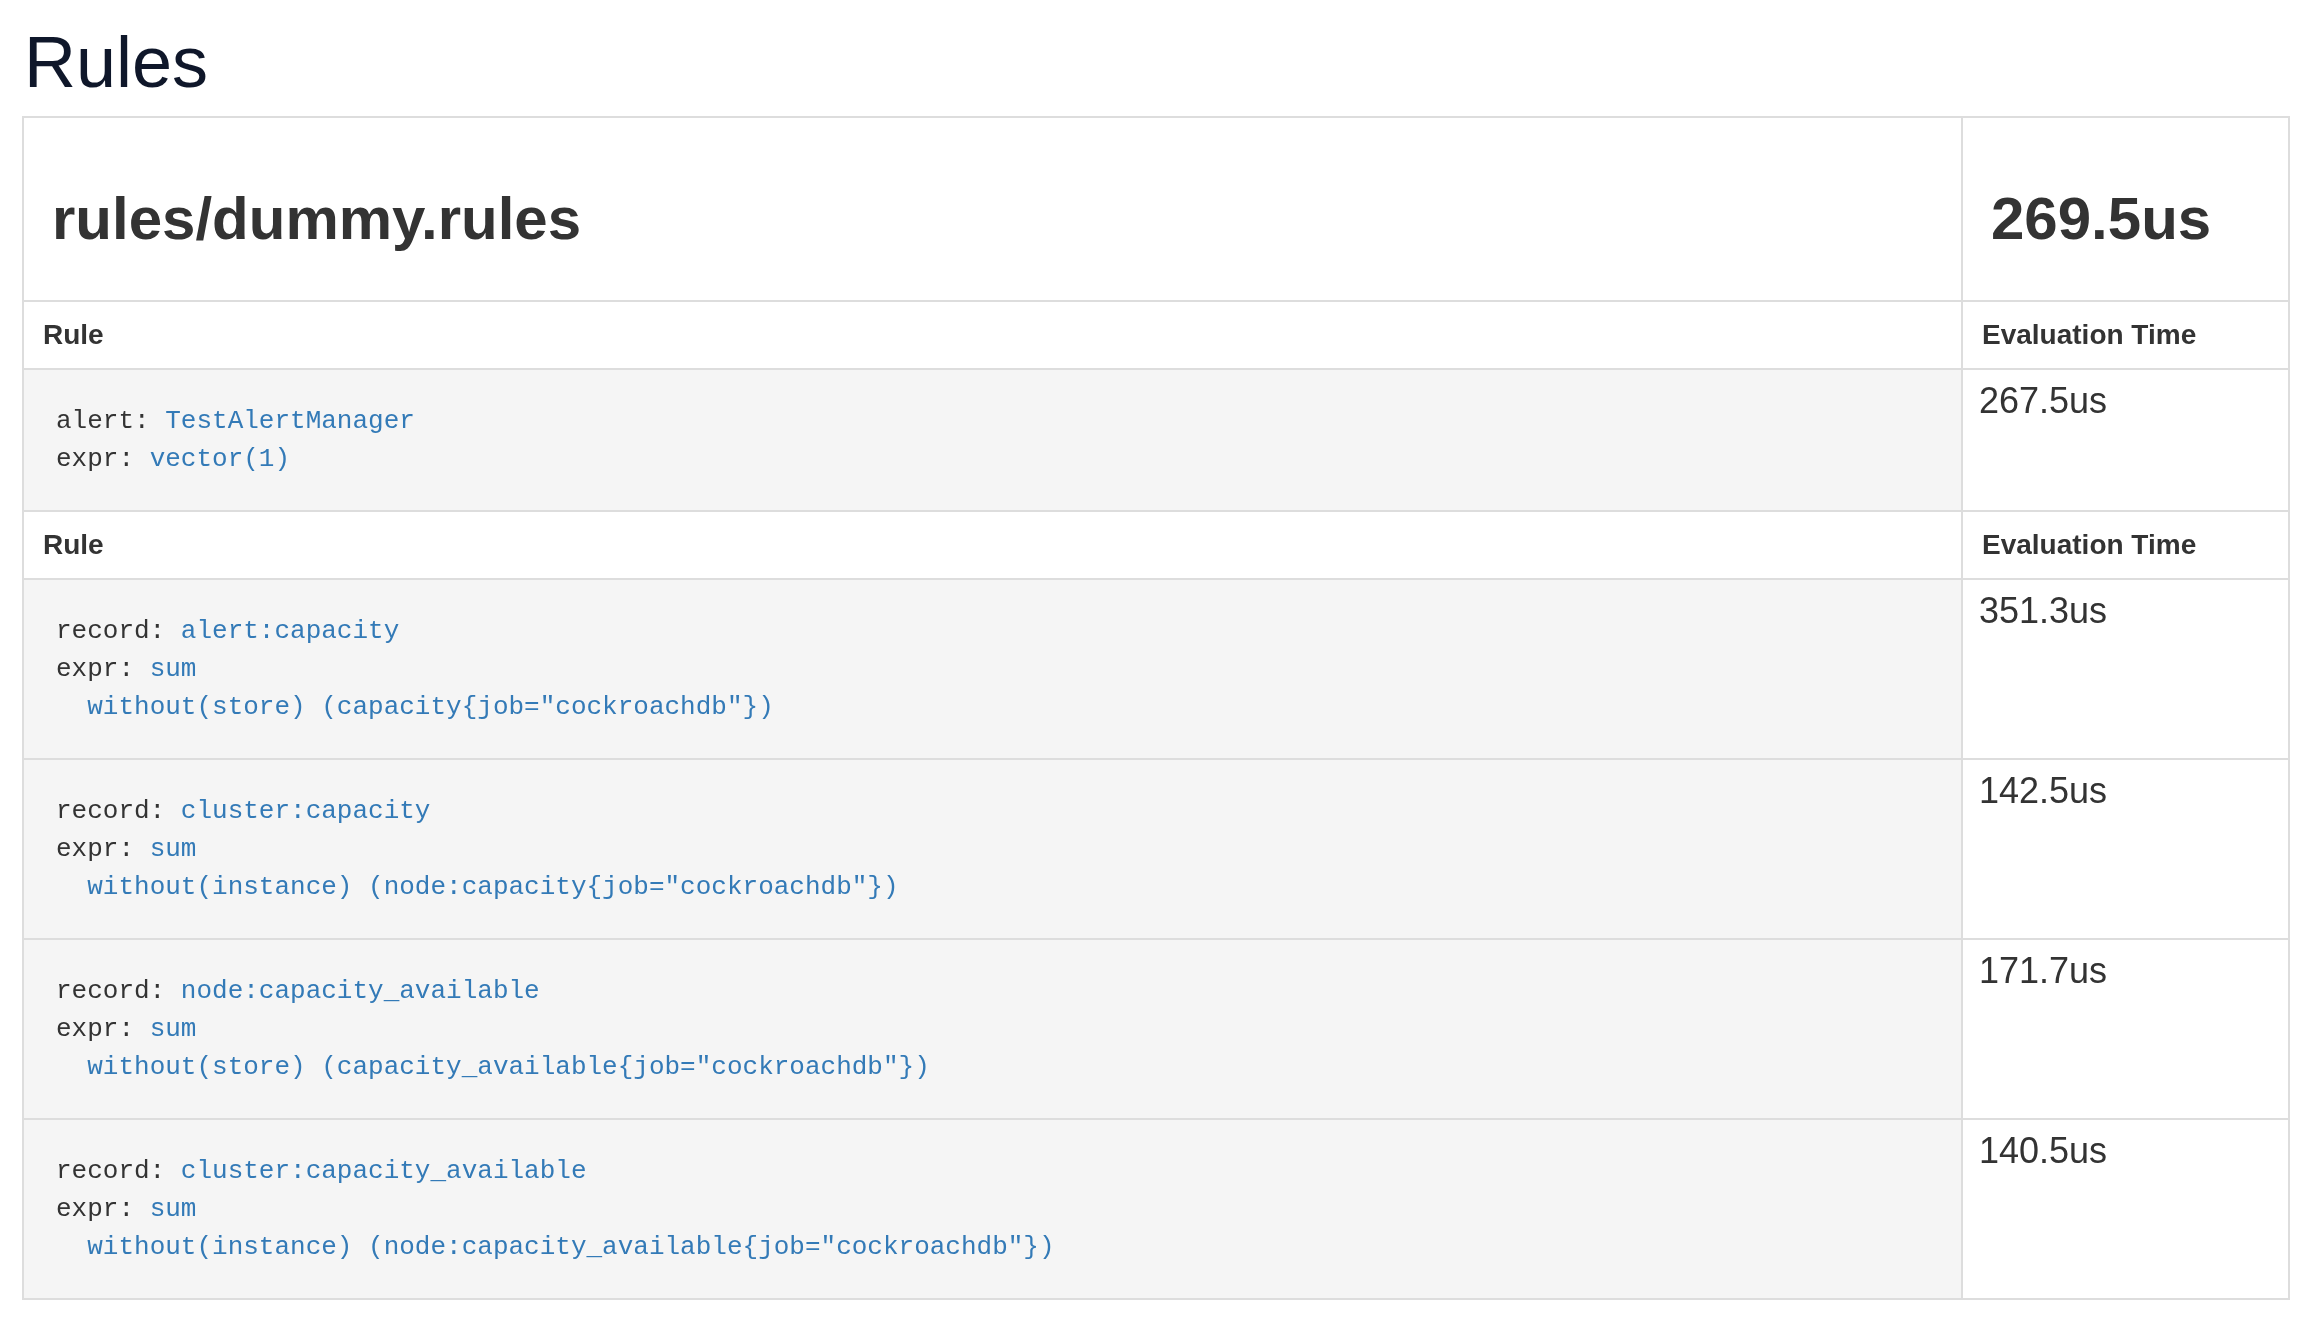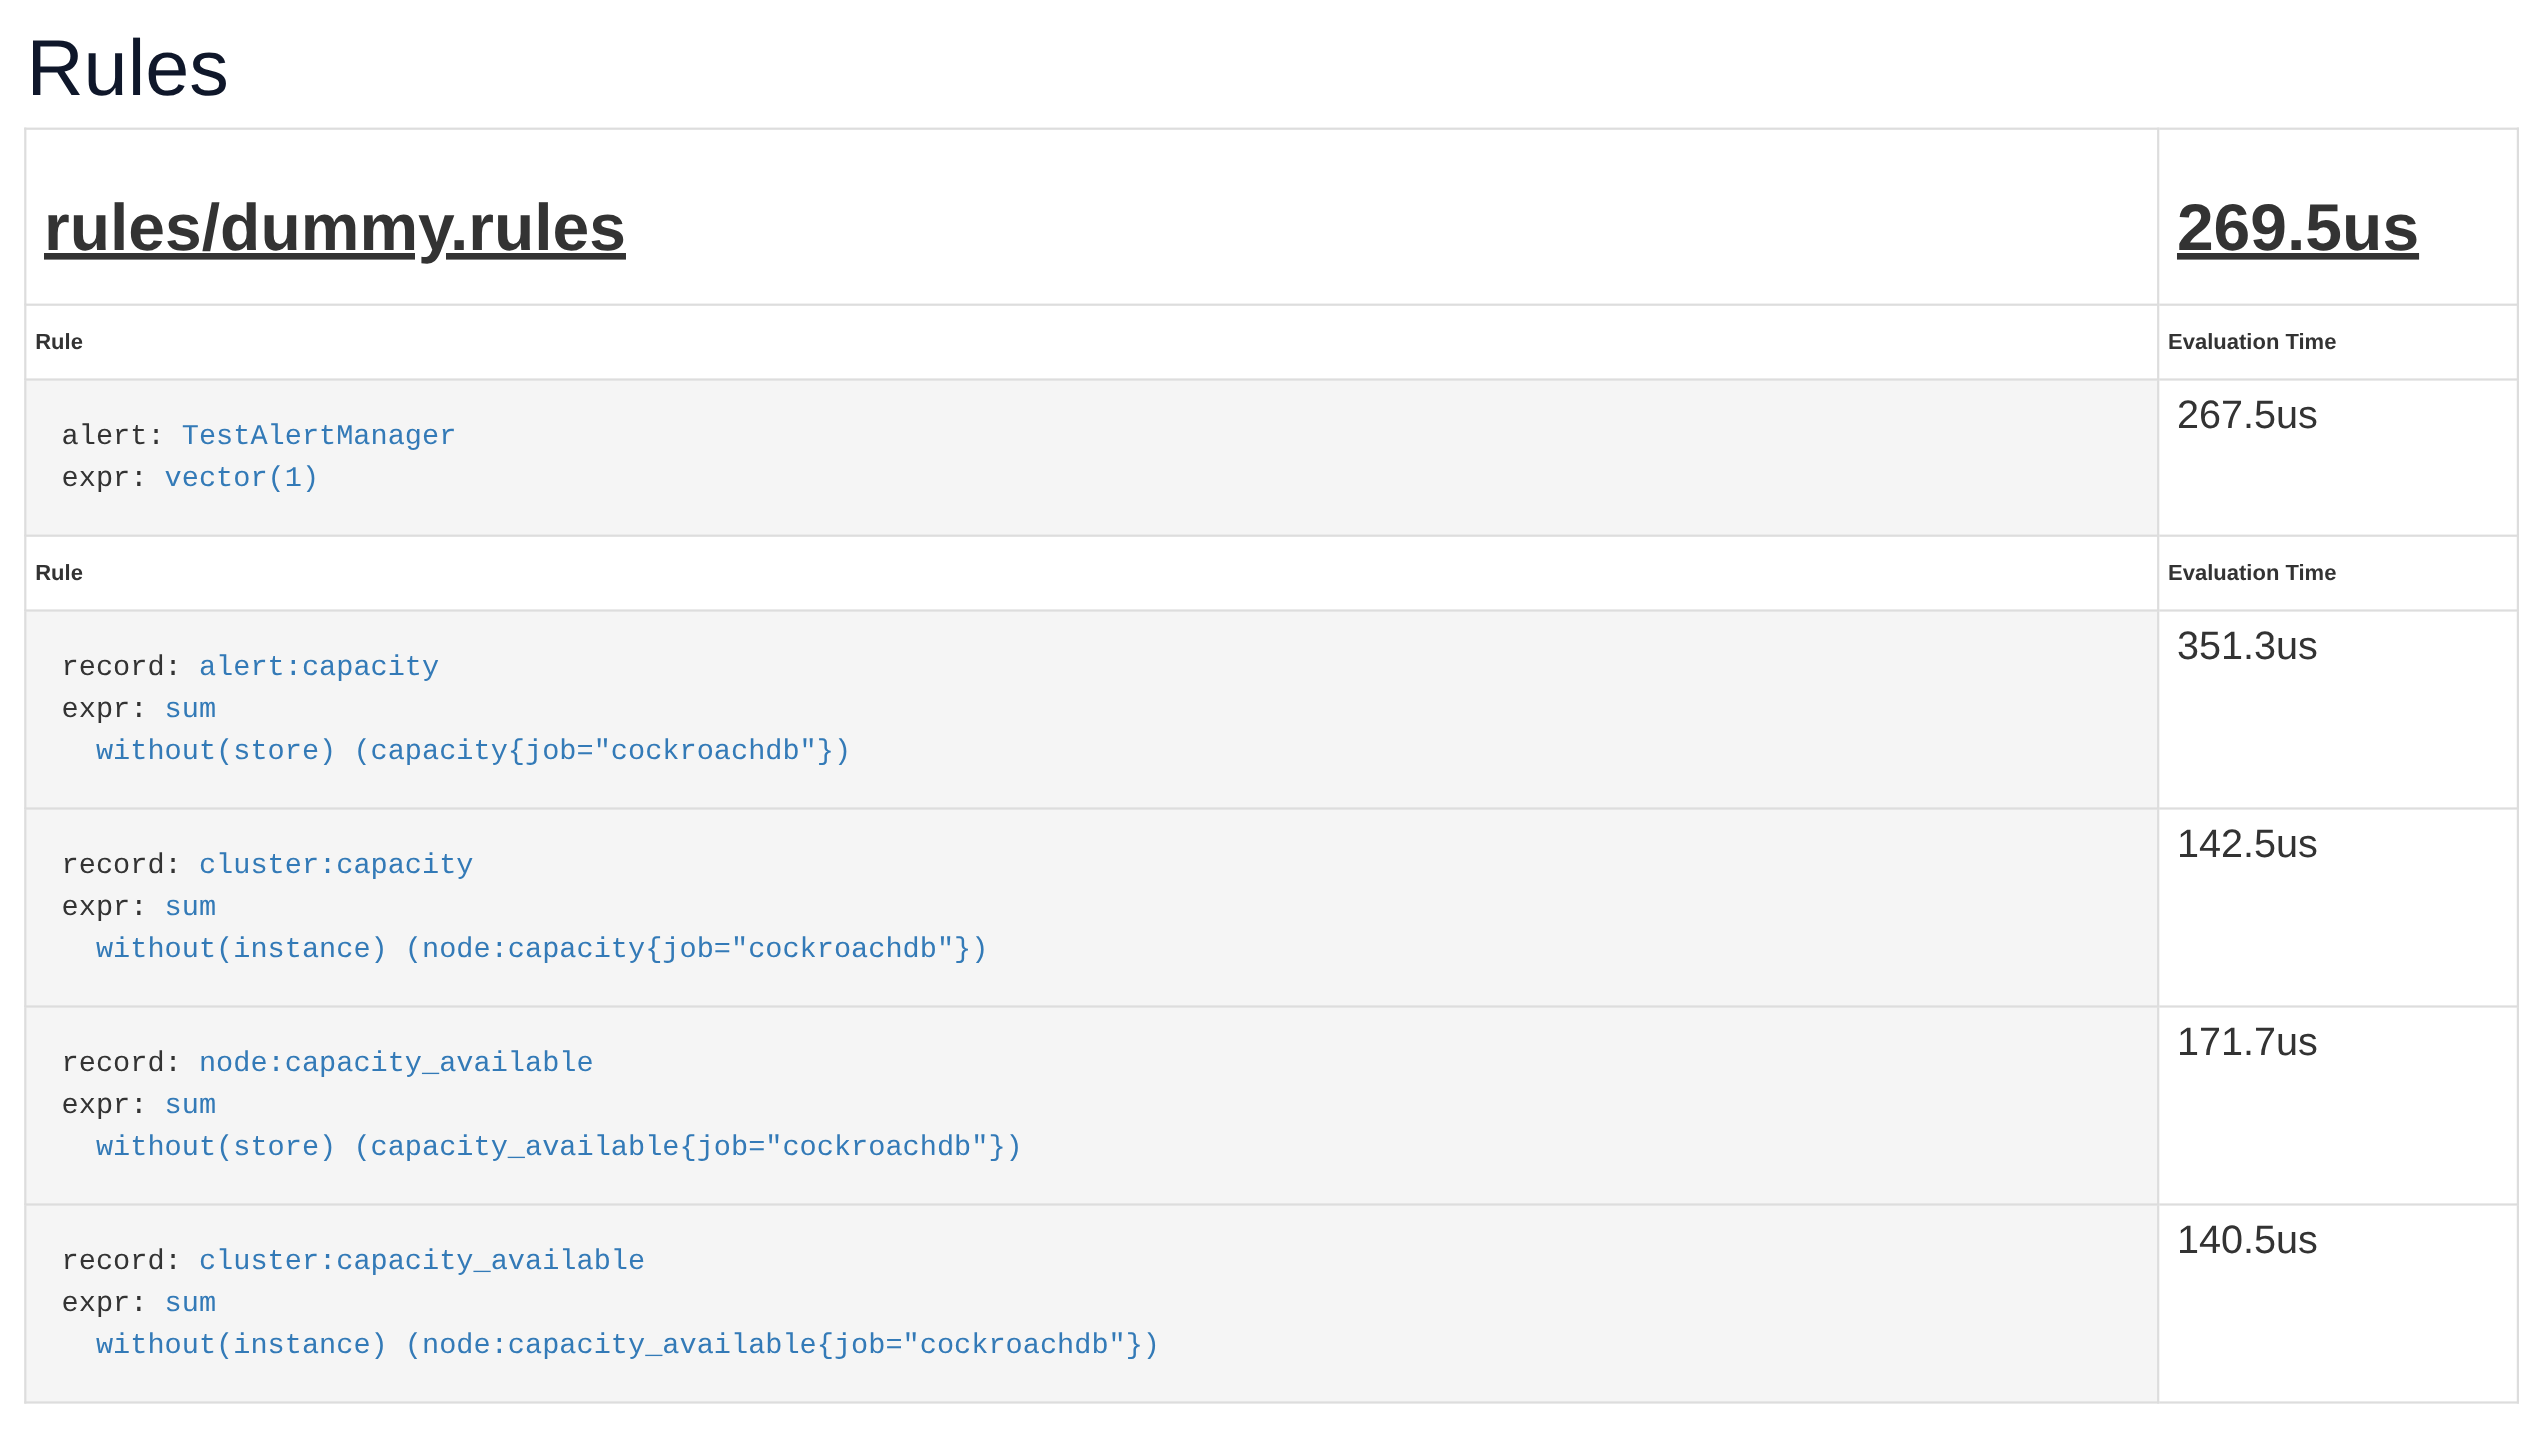--- a/index.html
+++ b/index.html
@@ -27,33 +27,33 @@
     width: 100%;
     border-collapse: collapse;
     table-layout: fixed;
   }
   col.eval-col { width: 327px; }
   table.rules-table td, table.rules-table th {
     border: 2px solid #dddddd;
     text-align: left;
     vertical-align: top;
   }
-  td.group-cell { padding: 16px; text-decoration: underline; }
+  td.group-cell { padding: 28px; }
   h2.group-heading {
     font-size: 60px;
     font-weight: bold;
     line-height: 66px;
     margin: 40px 0 20px 0;
     color: #333333;
     white-space: nowrap;
     overflow: hidden;
   }
   th.col-header {
-    padding: 14px 8px;
-    font-size: 20px;
+    padding: 14px 19px;
+    font-size: 28px;
     font-weight: bold;
     line-height: 38px;
     background: #ffffff;
   }
   td.rule-cell {
     background: #f5f5f5;
     padding: 32px;
   }
   td.rule-cell pre {
     margin: 0;

